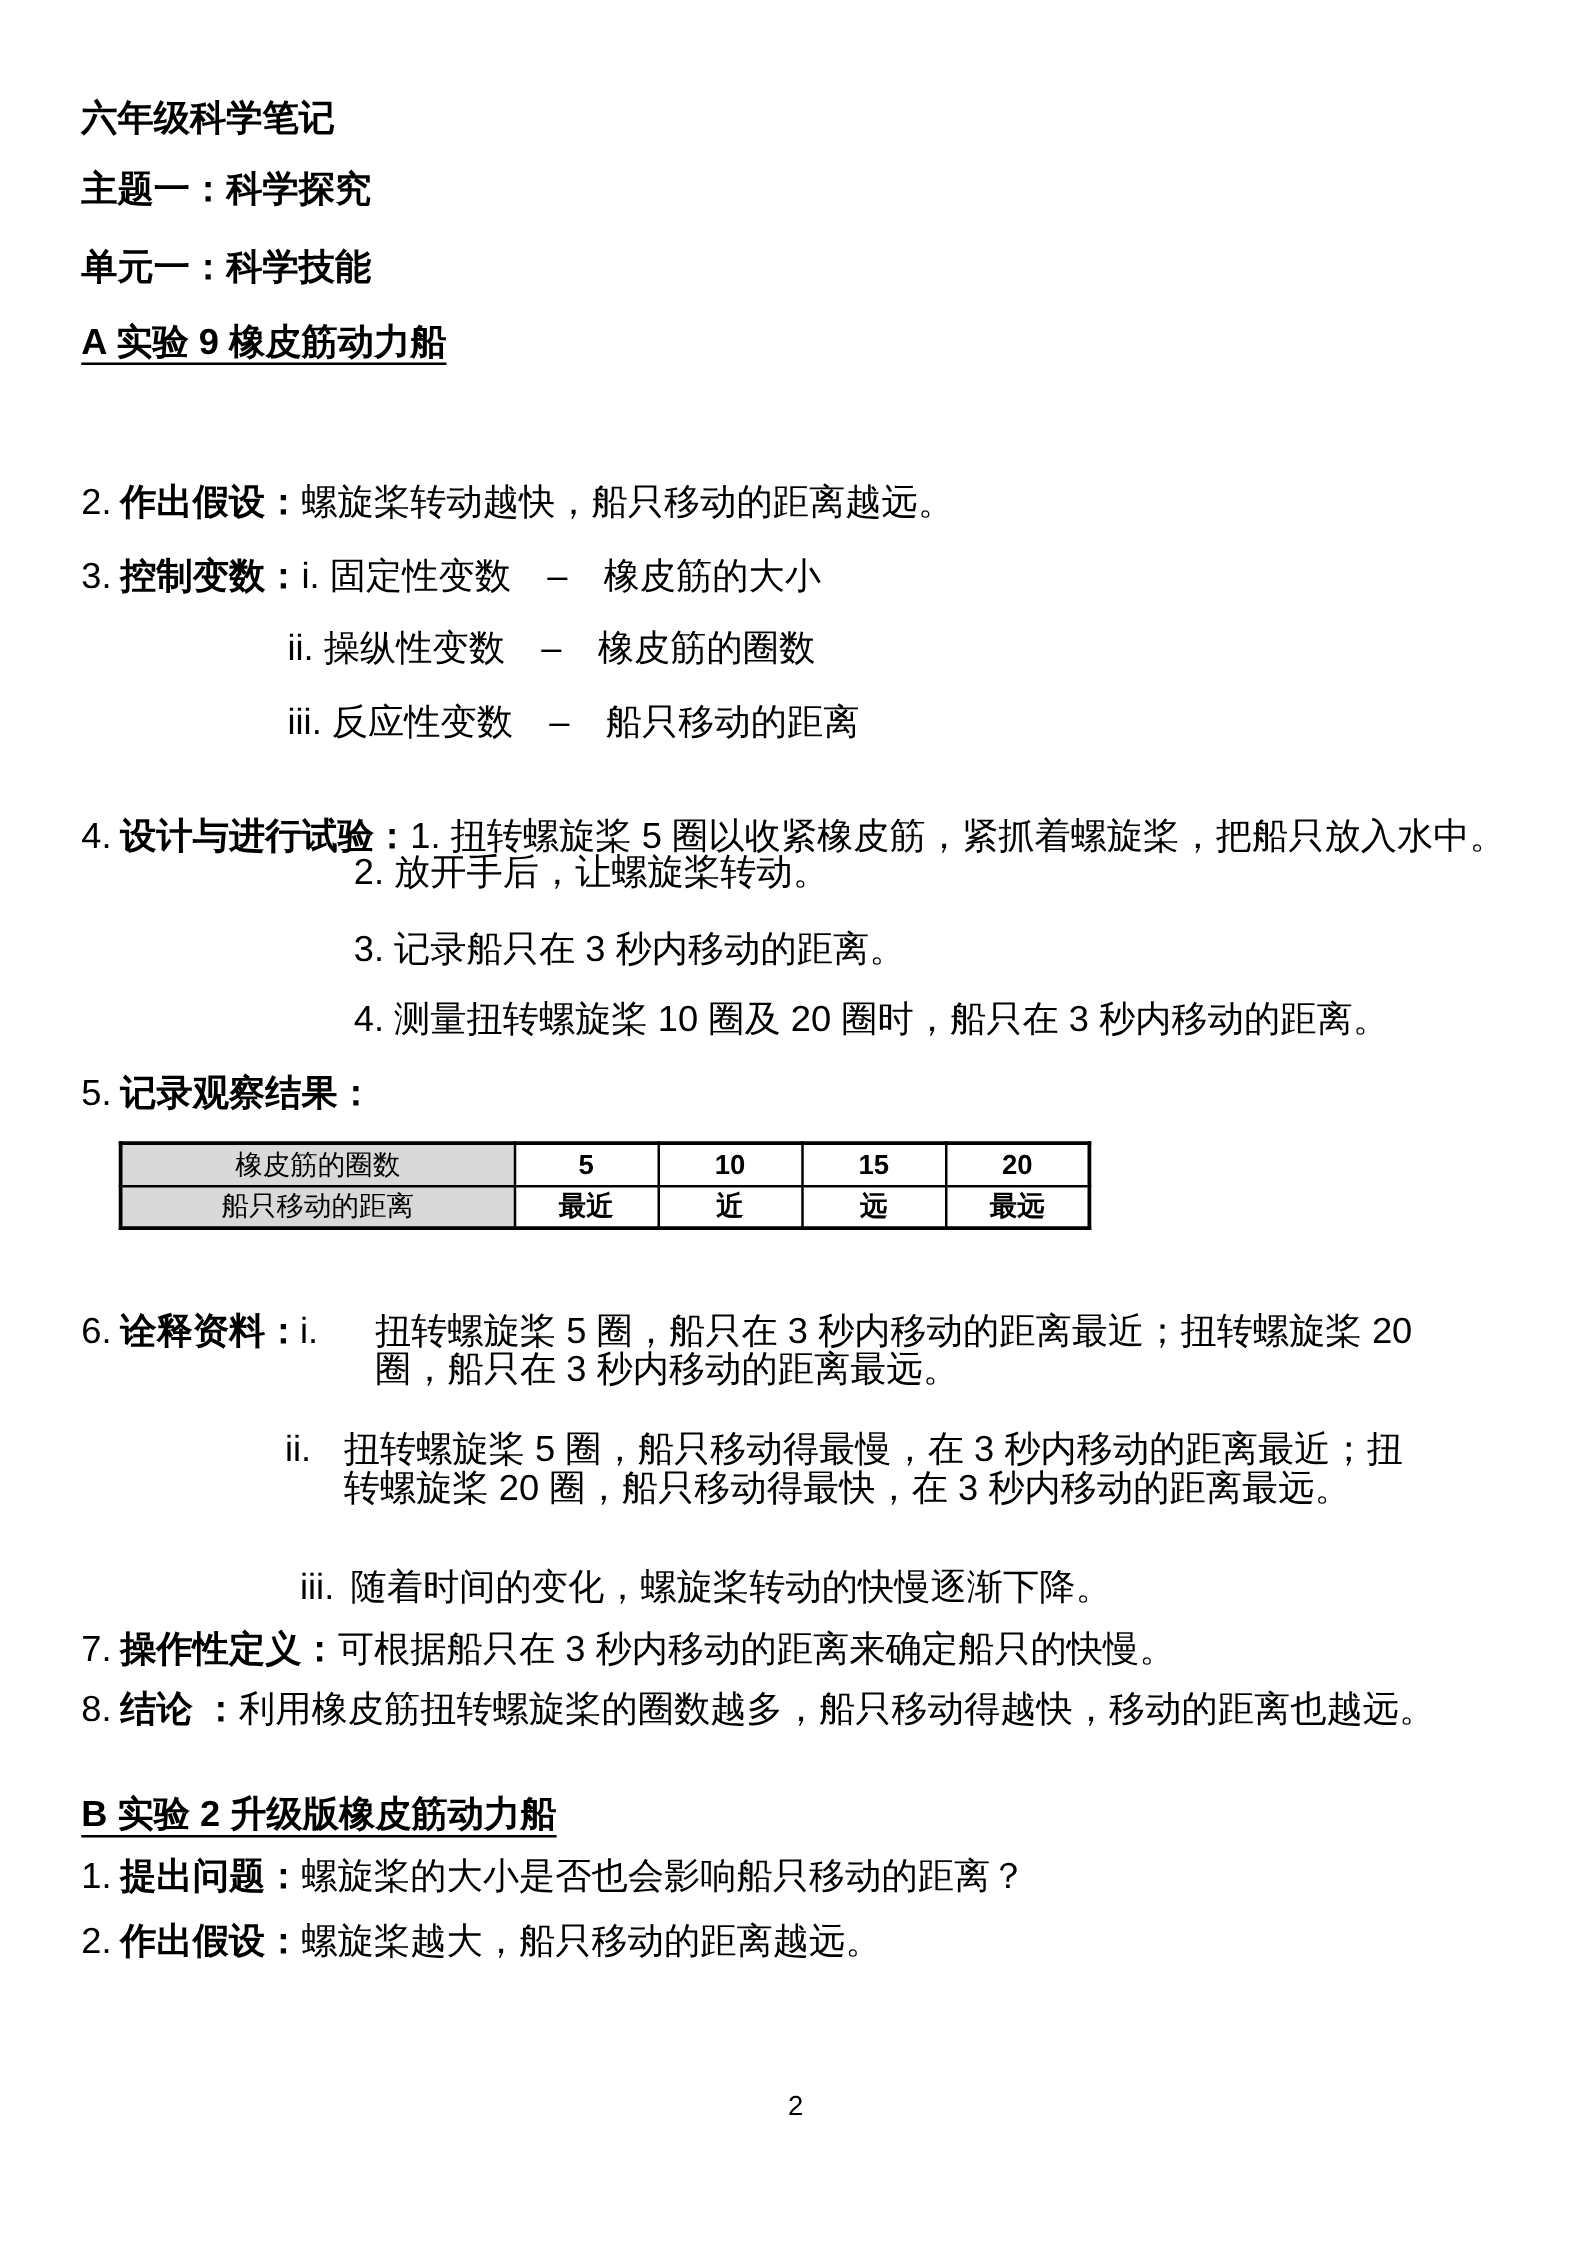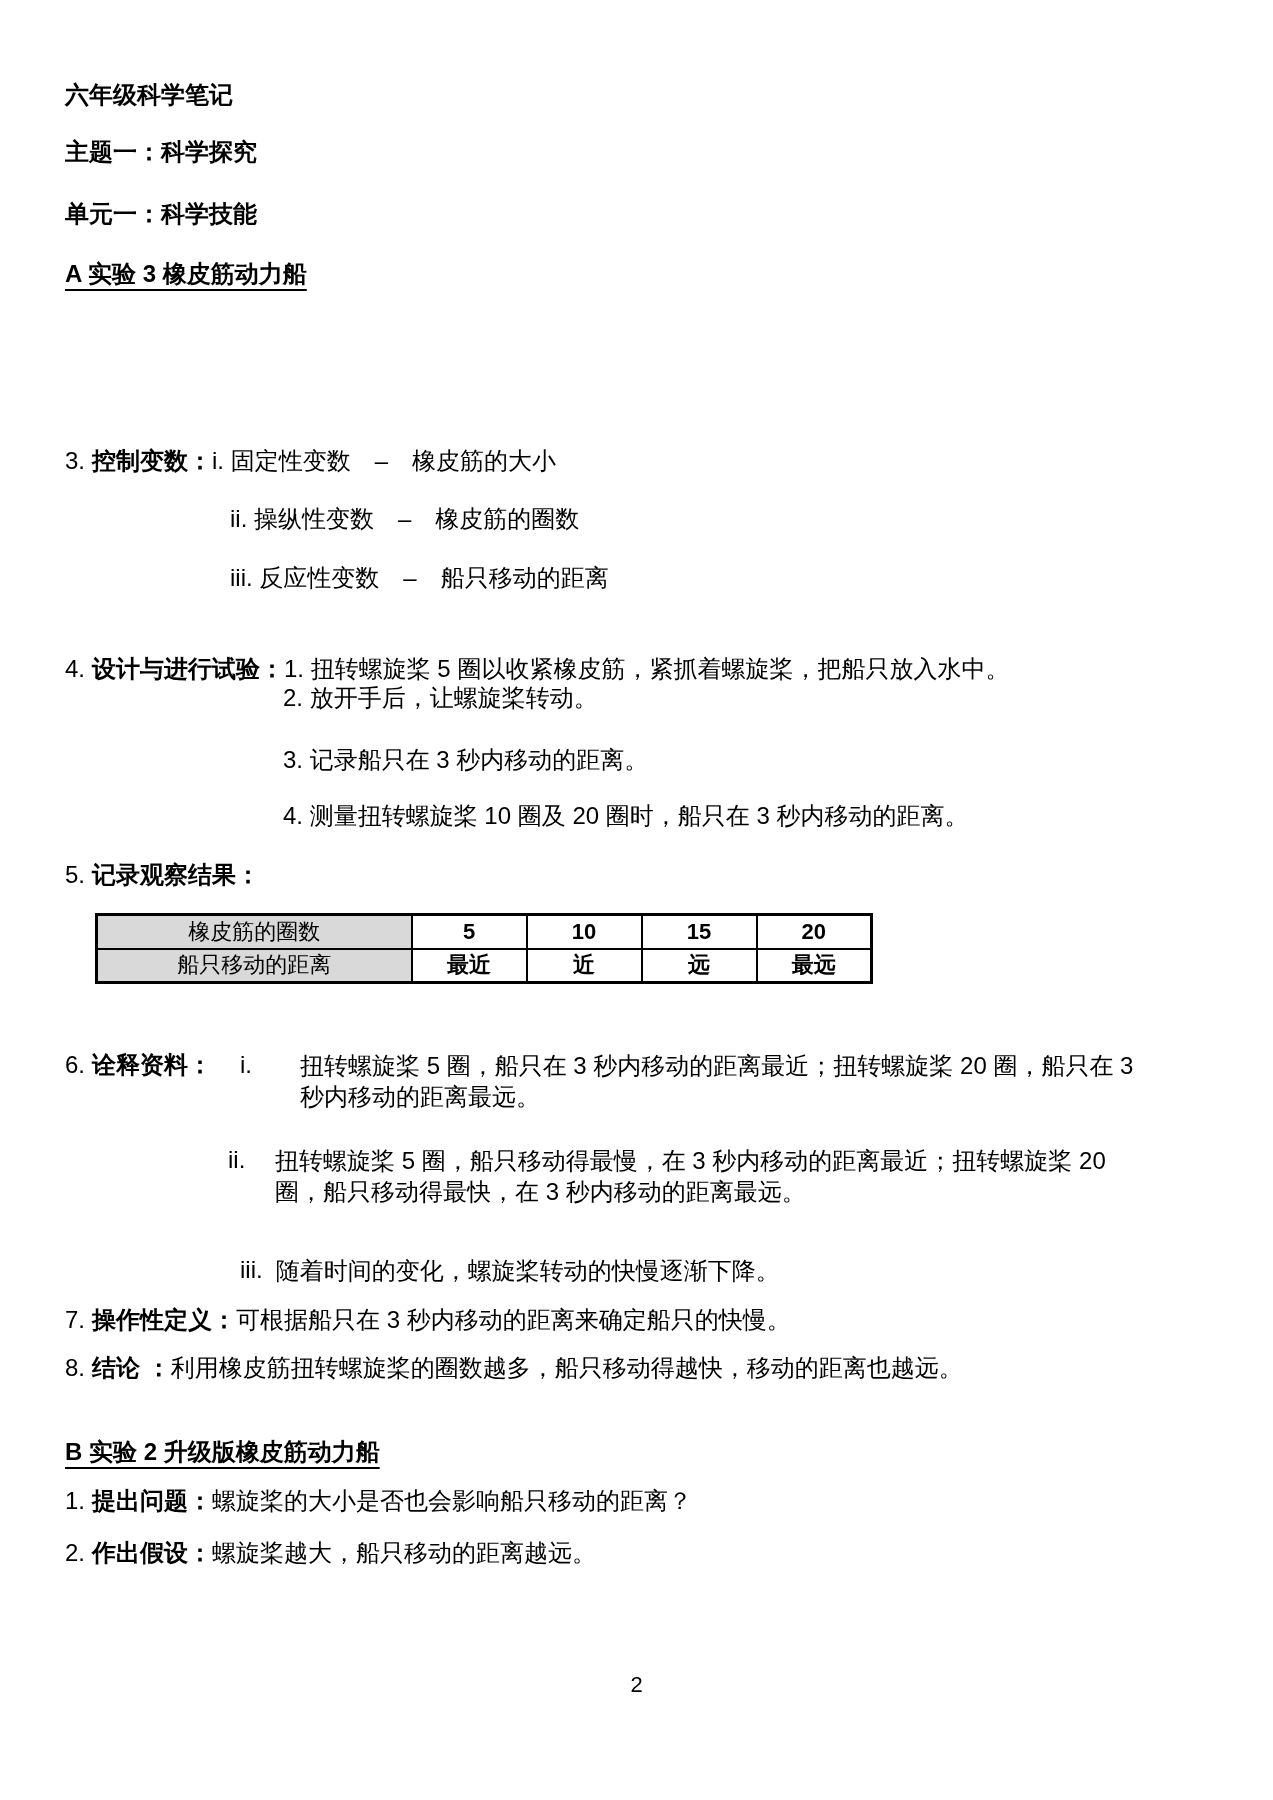--- a/index.html
+++ b/index.html
@@ -8,21 +8,21 @@
     position:relative;
     width:1273px;
     height:1800px;
     background:#ffffff;
     color:#000000;
     font-family:"Liberation Sans","DejaVu Sans",sans-serif;
     overflow:hidden;
   }
   .abs {
     position:absolute;
-    font-size:24px;
+    font-size:29px;
     line-height:30px;
     white-space:pre-wrap;
   }
   .b { font-weight:bold; }
   .hd {
     font-weight:bold;
     text-decoration:underline;
     text-underline-offset:7px;
     text-decoration-thickness:2px;
   }
@@ -64,23 +64,24 @@
 </style>
 </head>
 <body>
 
 <div class="page">
 
   <div class="abs b" style="top:80px;left:65px">六年级科学笔记</div>
   <div class="abs b" style="top:137px;left:65px">主题一：科学探究</div>
   <div class="abs b" style="top:199px;left:65px">单元一：科学技能</div>
 
-  <div class="abs hd" style="top:259px;left:65px">A 实验 3 橡皮筋动力船</div>
+  <div class="abs hd" style="top:259px;left:65px">A 实验 9 橡皮筋动力船</div>
 
 
+  <div class="abs" style="top:387px;left:65px"><span class="num">2.</span><span class="lbl">作出假设：</span><span>螺旋桨转动越快，船只移动的距离越远。</span></div>
 
   <div class="abs" style="top:446px;left:65px"><span class="num">3.</span><span class="lbl">控制变数：</span><span>i. 固定性变数　–　橡皮筋的大小</span></div>
   <div class="abs" style="top:563px;left:230px">iii. 反应性变数　–　船只移动的距离</div>
   <div class="abs" style="top:504px;left:230px">ii. 操纵性变数　–　橡皮筋的圈数</div>
 
   <div class="abs" style="top:654px;left:65px"><span class="num">4.</span><span class="lbl">设计与进行试验：</span><span>1. 扭转螺旋桨 5 圈以收紧橡皮筋，紧抓着螺旋桨，把船只放入水中。</span></div>
   <div class="abs" style="top:683px;left:283px">2. 放开手后，让螺旋桨转动。</div>
   <div class="abs" style="top:745px;left:283px">3. 记录船只在 3 秒内移动的距离。</div>
   <div class="abs" style="top:801px;left:283px">4. 测量扭转螺旋桨 10 圈及 20 圈时，船只在 3 秒内移动的距离。</div>
 

